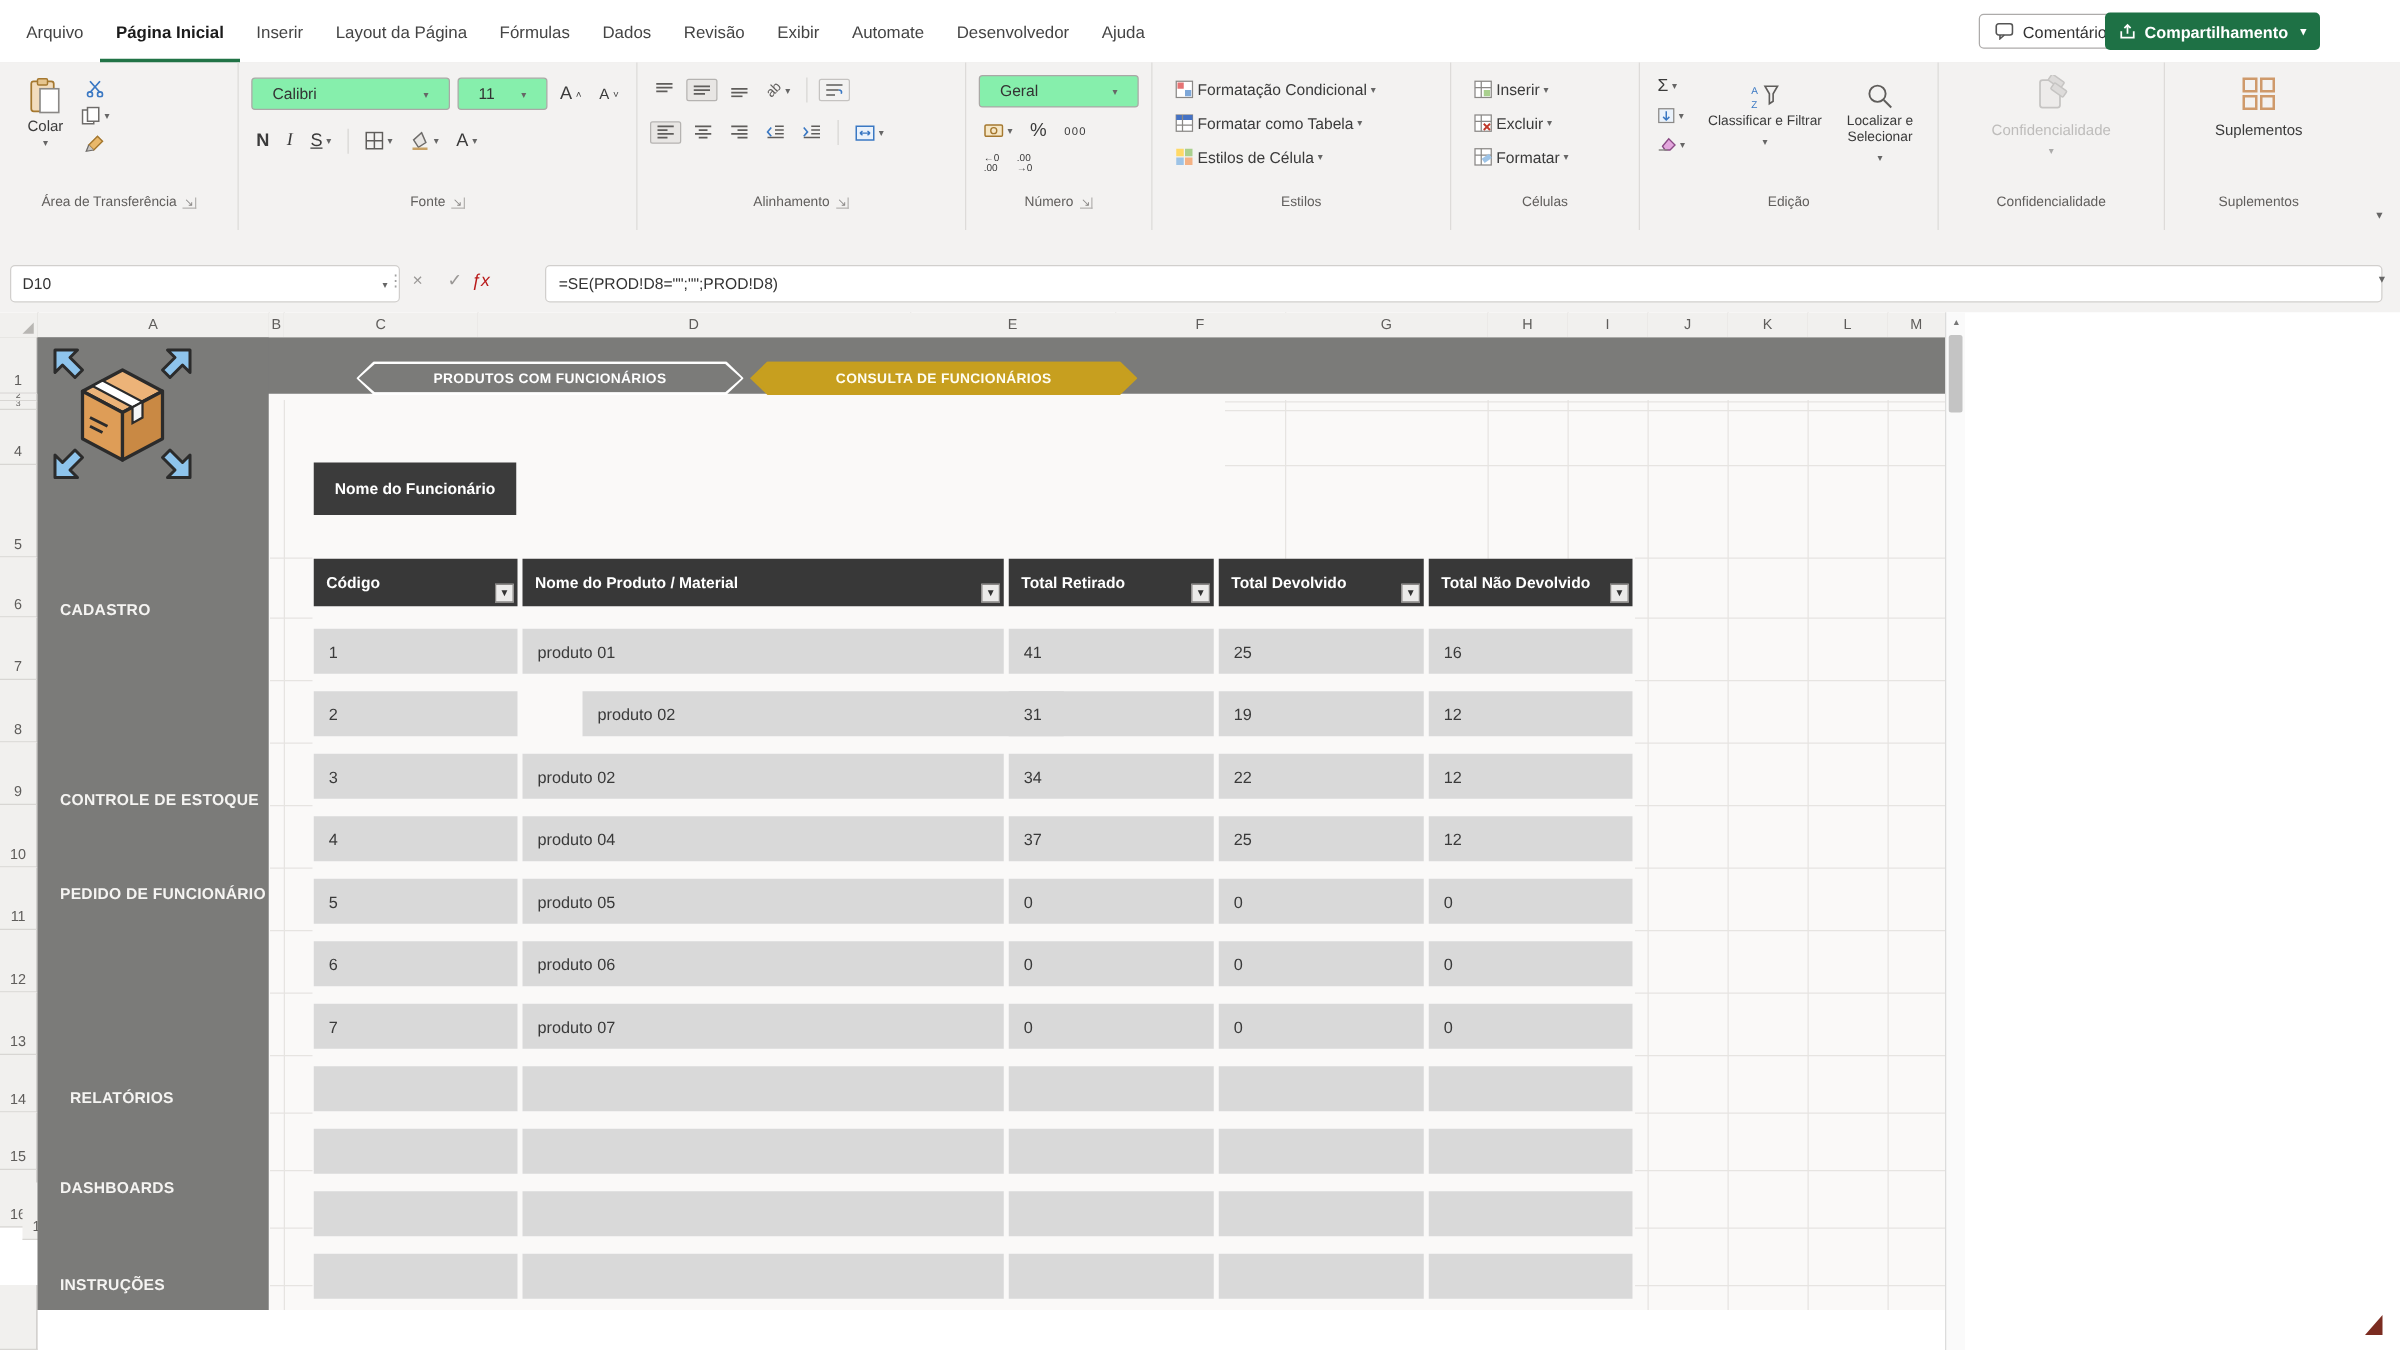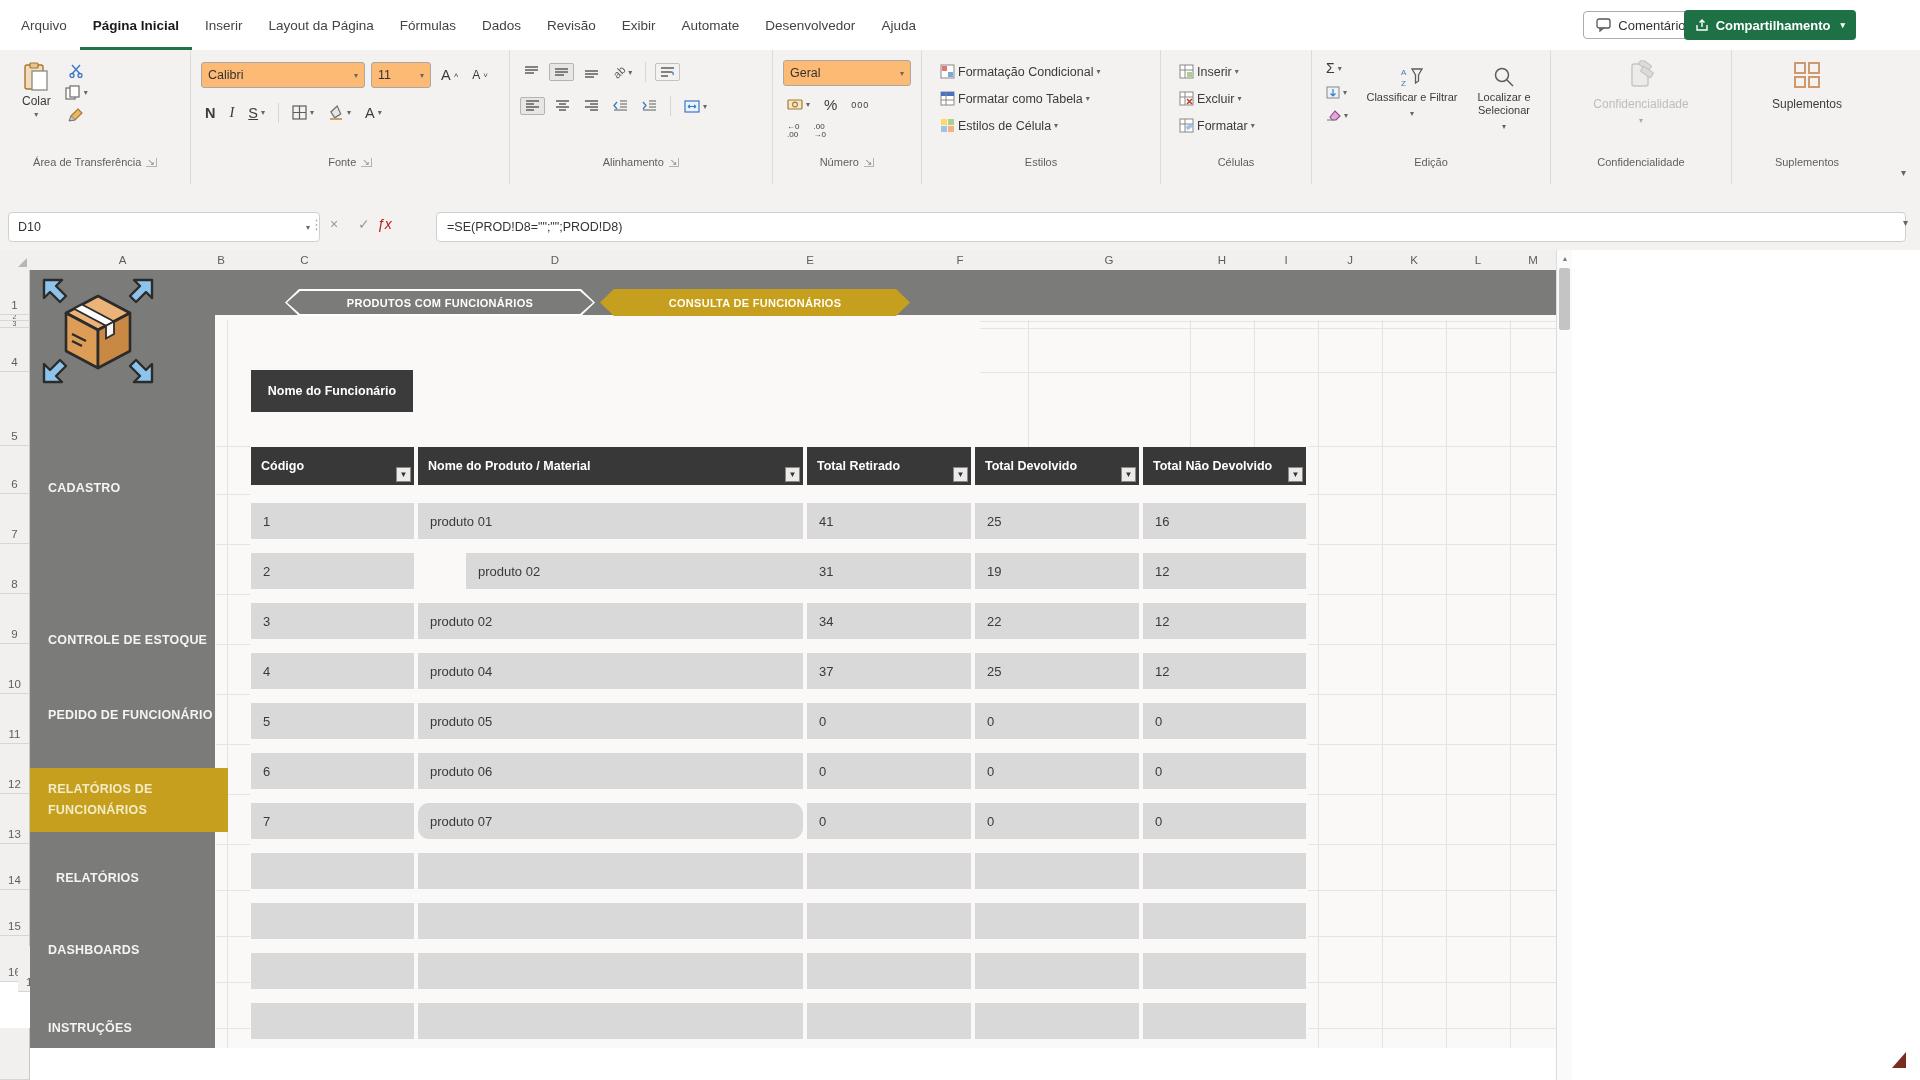--- a/index.html
+++ b/index.html
@@ -16,22 +16,22 @@
       background:#1e7145;border:none;border-radius:4px;padding:0 11px;font-size:13px;color:#fff;font-weight:bold;}
   .btn-share .chev{font-size:9px;margin-left:3px;}
   
   #ribbon{position:absolute;left:0;top:50px;width:1920px;height:134px;background:#f3f2f1;
           border-bottom:1px solid #d8d6d4;display:flex;}
   .rgroup{position:relative;height:134px;border-right:1px solid #dddbd9;flex:none;}
   .rlabel{position:absolute;left:0;right:0;bottom:16px;display:flex;justify-content:center;align-items:center;gap:5px;
           font-size:11px;color:#605e5c;white-space:nowrap;}
   .launcher{font-size:9px;color:#8a8886;border:1px solid #b5b3b1;border-top:none;border-left:none;padding:0 1px;line-height:8px;}
   .chev{font-size:8px;color:#666;}
-  .combo{display:flex;align-items:center;justify-content:space-between;background:#fdba74;border:1px solid #aaa8a6;
-         border-radius:3px;height:24px;padding:0 6px;font-size:12.5px;color:#333;}
+  .combo{display:flex;align-items:center;justify-content:space-between;background:#86efac;border:1px solid #aaa8a6;
+         border-radius:3px;height:24px;padding:0 16px;font-size:12.5px;color:#333;}
   .ric{display:inline-flex;align-items:center;justify-content:center;}
   .rbtn{display:inline-flex;align-items:center;gap:3px;padding:2px 4px;border-radius:2px;}
   .fglyph{font-size:14.5px;color:#3b3b3b;}
   .clip-body{display:flex;gap:6px;padding:10px 8px 0 14px;}
   .paste-big{display:flex;flex-direction:column;align-items:center;gap:2px;font-size:12px;color:#3b3b3b;padding:2px 8px;}
   .clip-mini{display:flex;flex-direction:column;gap:7px;padding-top:4px;}
   .f-row{display:flex;align-items:center;gap:6px;padding:0 10px;}
   .sep-v{width:1px;height:20px;background:#d8d6d4;margin:0 3px;}
   .styles-rows{display:flex;flex-direction:column;gap:8px;padding:12px 0 0 14px;}
   .styles-rows .rbtn{font-size:12.5px;color:#3b3b3b;}
@@ -594,21 +594,20 @@
         <div class="vline" style="left: 1028px; top: 70px; height: 127px;"></div>
         <div class="vline" style="left: 1190px; top: 70px; height: 127px;"></div>
         <div class="vline" style="left: 1254px; top: 70px; height: 127px;"></div>
       </div>
 
     <div id="band"></div>
     <div id="sidebar">
         <div class="sb-item" style="top: 205px; height: 26px;">CADASTRO</div>
         <div class="sb-item" style="top: 357px; height: 26px;">CONTROLE DE ESTOQUE</div>
         <div class="sb-item" style="top: 432px; height: 26px;">PEDIDO DE FUNCIONÁRIO</div>
-        <div class="sb-item active" style="top: 498px; height: 64px;">RELATÓRIOS DE FUNCIONÁRIOS</div>
         <div class="sb-item" style="top: 595px; height: 26px; padding-left: 26px;">RELATÓRIOS</div>
         <div class="sb-item" style="top: 667px; height: 26px;">DASHBOARDS</div>
         <div class="sb-item" style="top: 745px; height: 26px;">INSTRUÇÕES</div>
       </div>
 
     <span style="position:absolute;left:36px;top:22px">
       <svg width="124" height="118" viewBox="0 0 124 118">
         <g fill="#8ec4ec" stroke="#2b2b2b" stroke-width="2.4" stroke-linejoin="round">
           <polygon points="8,26 8,8 26,8 20,14 30,24 24,30 14,20"></polygon>
           <polygon points="98,8 116,8 116,26 110,20 100,30 94,24 104,14"></polygon>
@@ -684,21 +683,21 @@
         <div class="td" style="left: 418px; top: 453px; width: 385px;">produto 05</div>
         <div class="td" style="left: 807px; top: 453px; width: 164px;">0</div>
         <div class="td" style="left: 975px; top: 453px; width: 164px;">0</div>
         <div class="td" style="left: 1143px; top: 453px; width: 163px;">0</div>
         <div class="td" style="left: 251px; top: 503px; width: 163px;">6</div>
         <div class="td" style="left: 418px; top: 503px; width: 385px;">produto 06</div>
         <div class="td" style="left: 807px; top: 503px; width: 164px;">0</div>
         <div class="td" style="left: 975px; top: 503px; width: 164px;">0</div>
         <div class="td" style="left: 1143px; top: 503px; width: 163px;">0</div>
         <div class="td" style="left: 251px; top: 553px; width: 163px;">7</div>
-        <div class="td" style="left: 418px; top: 553px; width: 385px; border-radius: 11px;">produto 07</div>
+        <div class="td" style="left: 418px; top: 553px; width: 385px;">produto 07</div>
         <div class="td" style="left: 807px; top: 553px; width: 164px;">0</div>
         <div class="td" style="left: 975px; top: 553px; width: 164px;">0</div>
         <div class="td" style="left: 1143px; top: 553px; width: 163px;">0</div>
         <div class="td" style="left: 251px; top: 603px; width: 163px;"></div>
         <div class="td" style="left: 418px; top: 603px; width: 385px;"></div>
         <div class="td" style="left: 807px; top: 603px; width: 164px;"></div>
         <div class="td" style="left: 975px; top: 603px; width: 164px;"></div>
         <div class="td" style="left: 1143px; top: 603px; width: 163px;"></div>
         <div class="td" style="left: 251px; top: 653px; width: 163px;"></div>
         <div class="td" style="left: 418px; top: 653px; width: 385px;"></div>

